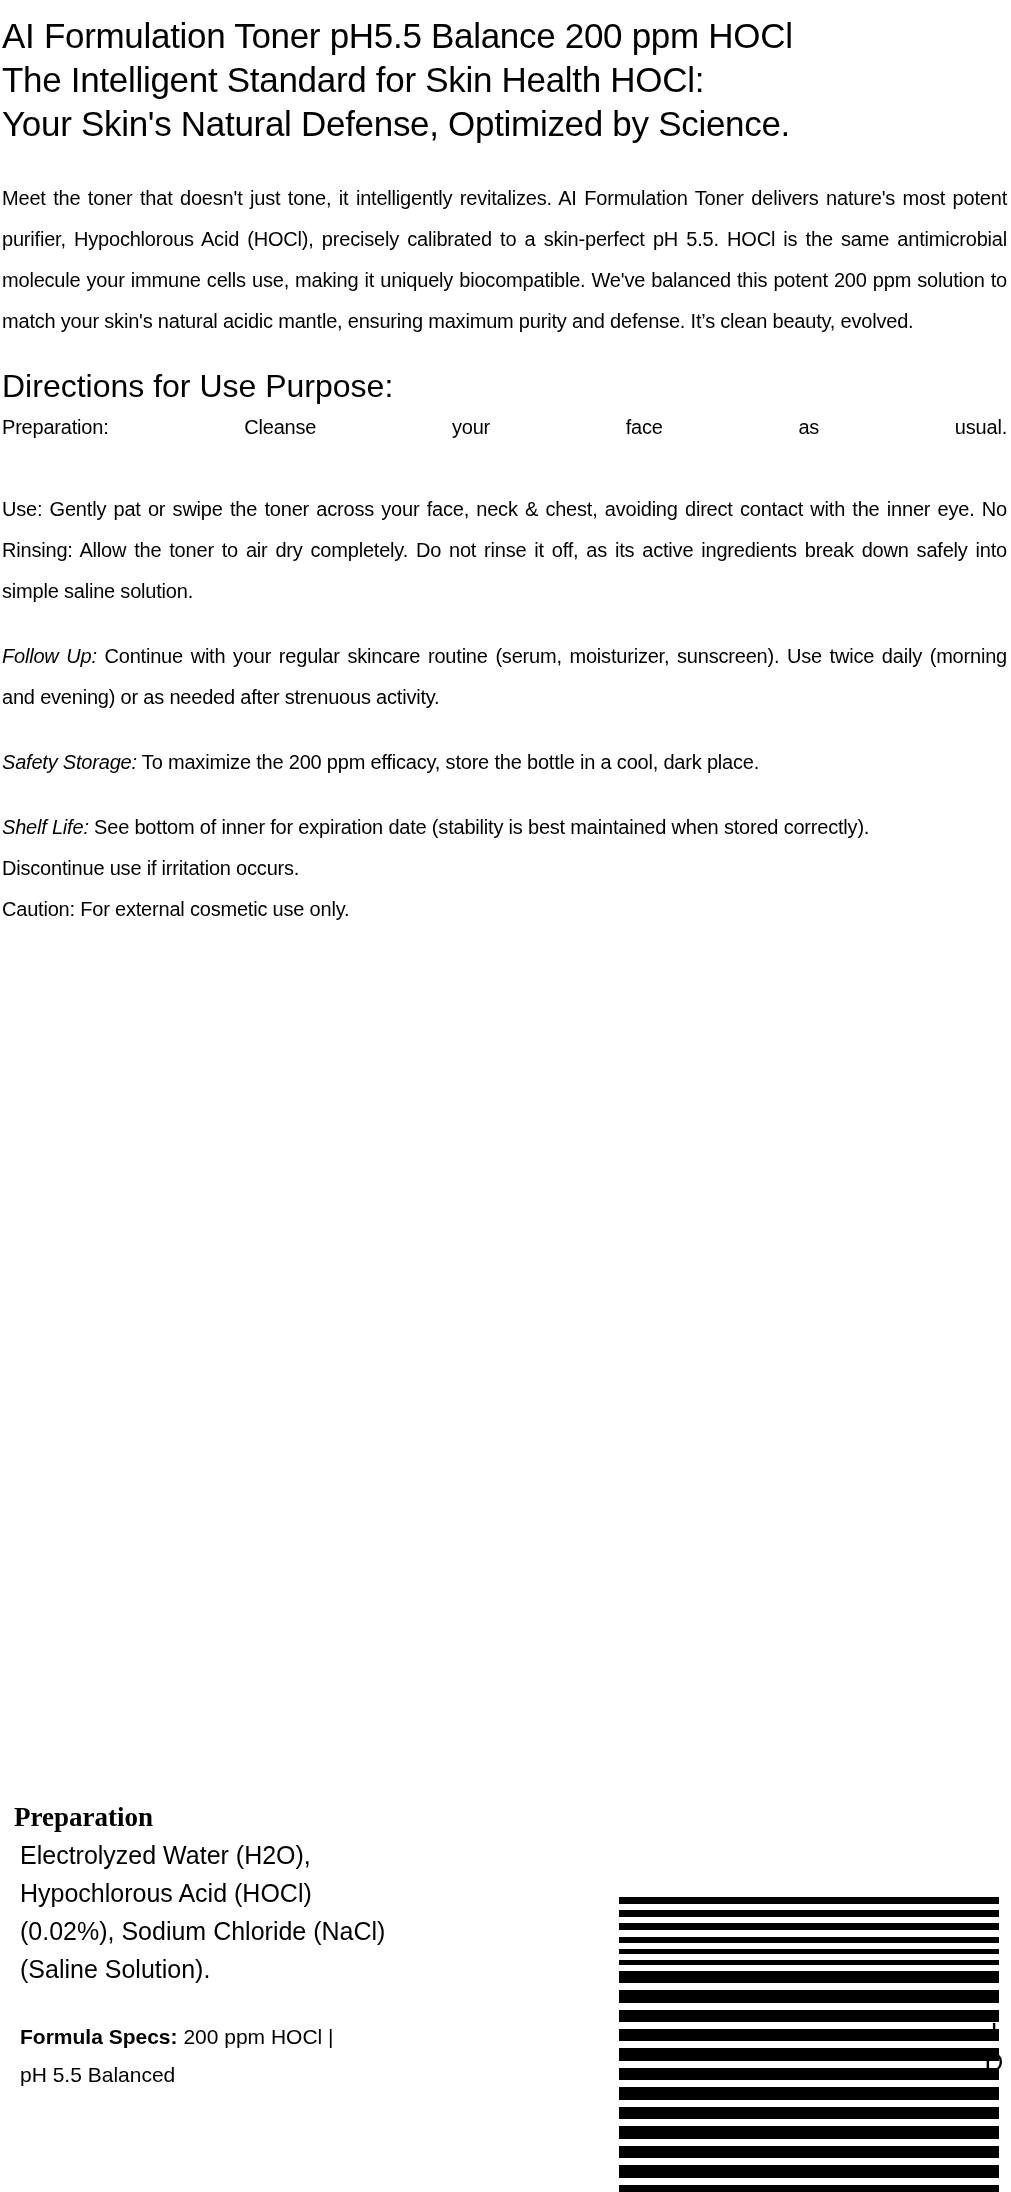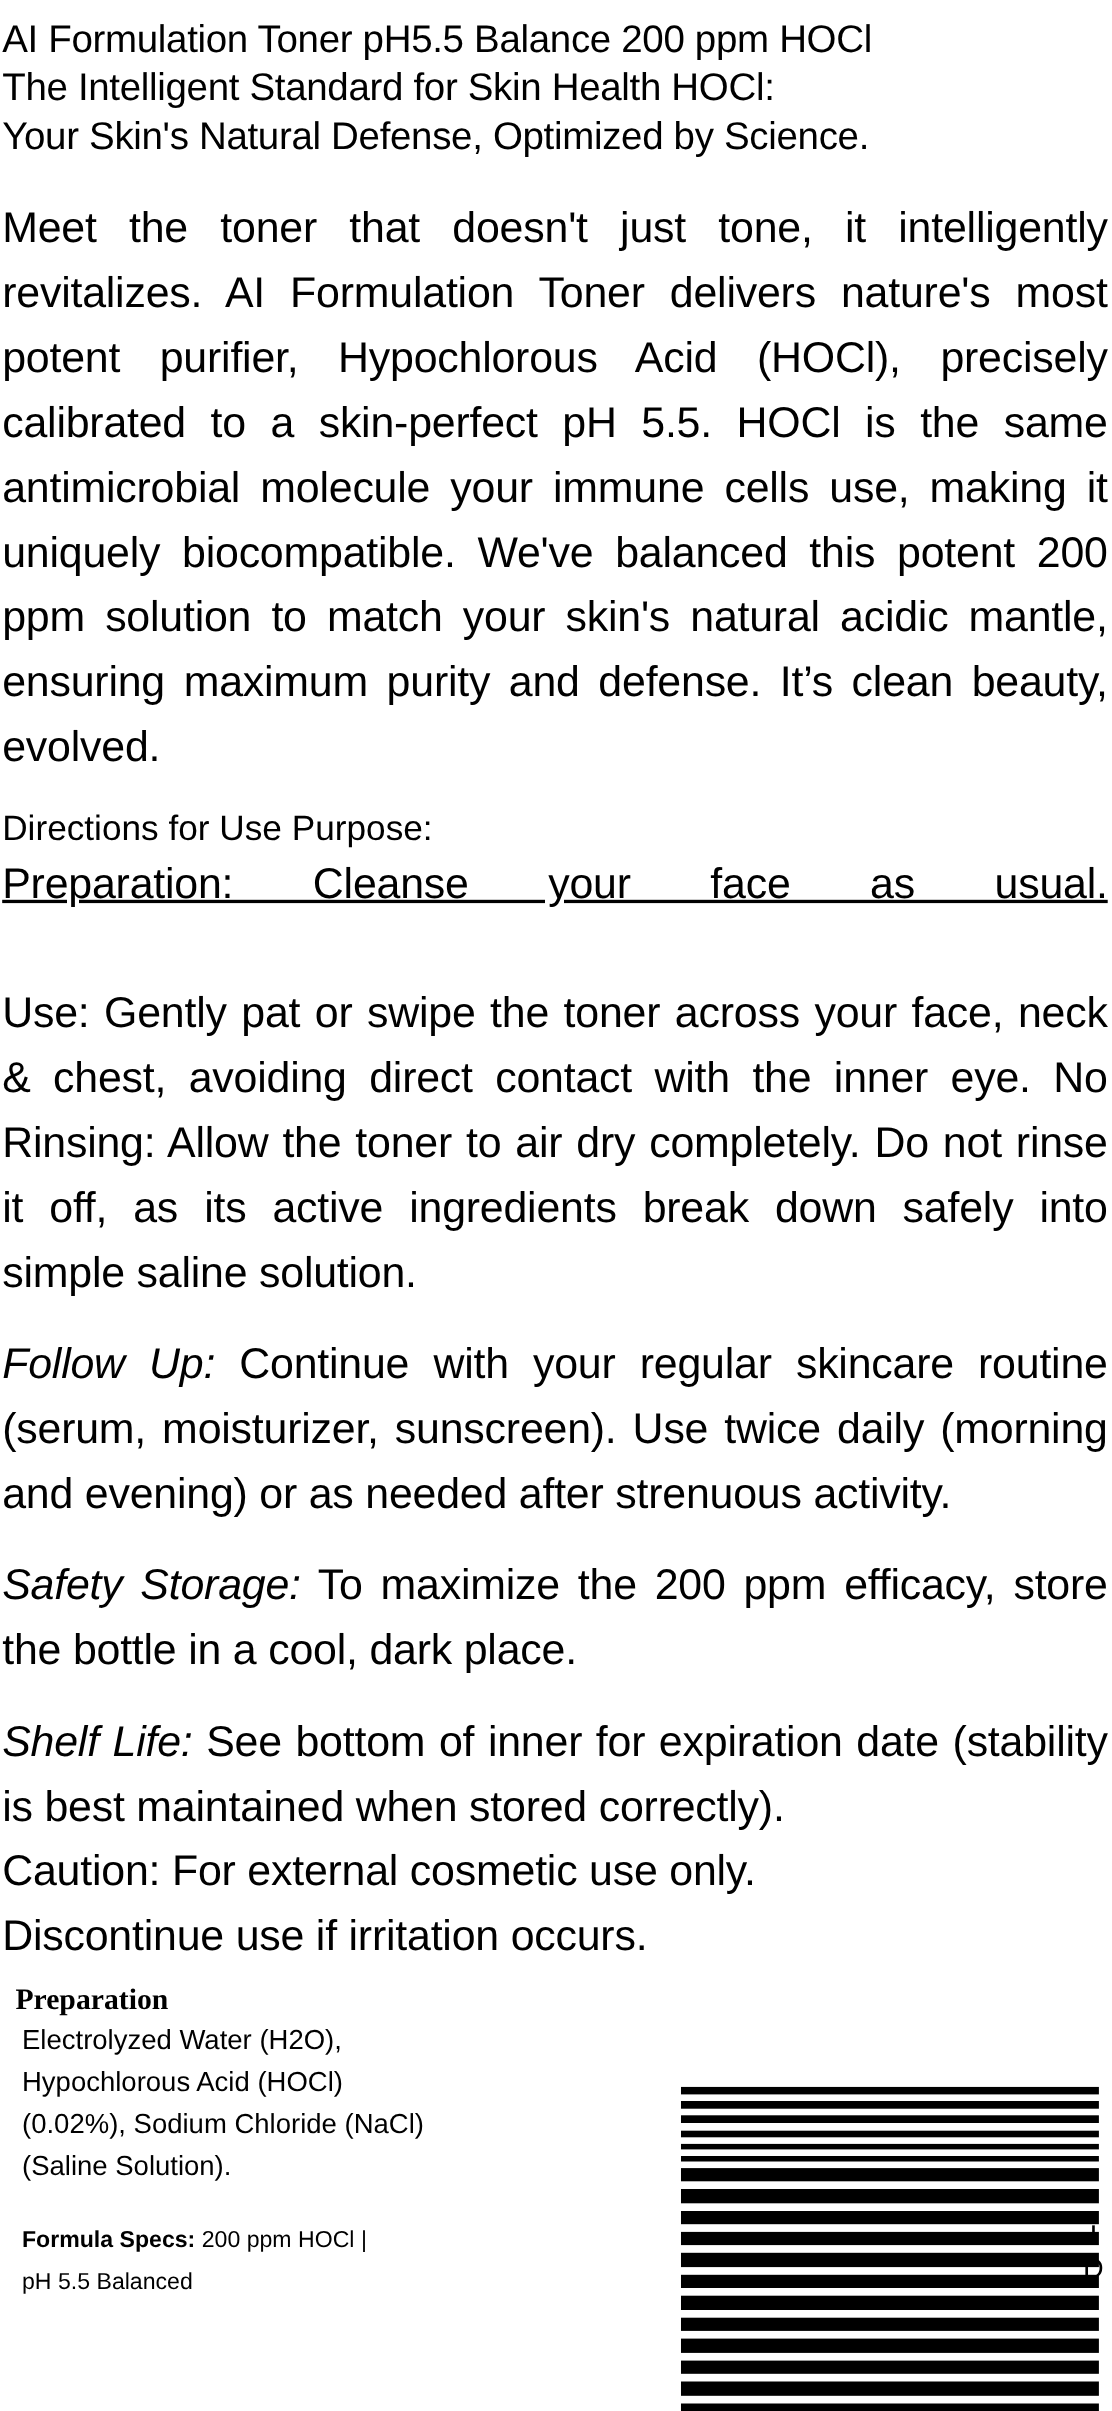--- a/index.html
+++ b/index.html
@@ -32,22 +32,22 @@
     letter-spacing: -0.3px;
   }
   .headline .l {
     display: block;
     white-space: nowrap;
   }
   .gap-lg { height: 32px; }
   .gap-md { height: 24px; }
 
   p.body {
-    font-size: 39px;
-    line-height: 59px;
+    font-size: 20px;
+    line-height: 41px;
     margin: 0;
     text-align: justify;
     text-justify: inter-word;
     letter-spacing: -0.2px;
   }
   p.body.nojust {
     text-align: left;
   }
   .section-head {
     font-size: 32px;
@@ -58,21 +58,20 @@
   .run-in {
     font-weight: 400;
     font-style: italic;
   }
   .wide {
     letter-spacing: 2.2px;
     word-spacing: 6px;
   }
   .justify-stretch {
     text-align: justify;
-    text-decoration: underline;
   }
   .justify-stretch::after {
     content: "";
     display: inline-block;
     width: 100%;
   }
 
   
   .lower {
     position: absolute;
@@ -174,22 +173,22 @@
   <div class="gap-md"></div>
 
   <div class="block">
     <p class="body"><span class="run-in">Safety Storage:</span><span> To maximize the 200 ppm efficacy, store the bottle in a cool, dark place.</span></p>
   </div>
 
   <div class="gap-md"></div>
 
   <div class="block">
     <p class="body"><span class="run-in">Shelf Life:</span><span> See bottom of inner for expiration date (stability is best maintained when stored correctly).</span></p>
+    <p class="body nojust">Discontinue use if irritation occurs.</p>
     <p class="body nojust">Caution: For external cosmetic use only.</p>
-    <p class="body nojust">Discontinue use if irritation occurs.</p>
   </div>
 
   <div class="lower">
     <div class="ing-wrap">
       <p class="ing-title">Preparation</p>
       <div class="ing-line">Electrolyzed Water (H2O),</div>
       <div class="ing-line">Hypochlorous Acid (HOCl)</div>
       <div class="ing-line">(0.02%), Sodium Chloride (NaCl)</div>
       <div class="ing-line">(Saline Solution).</div>
 

